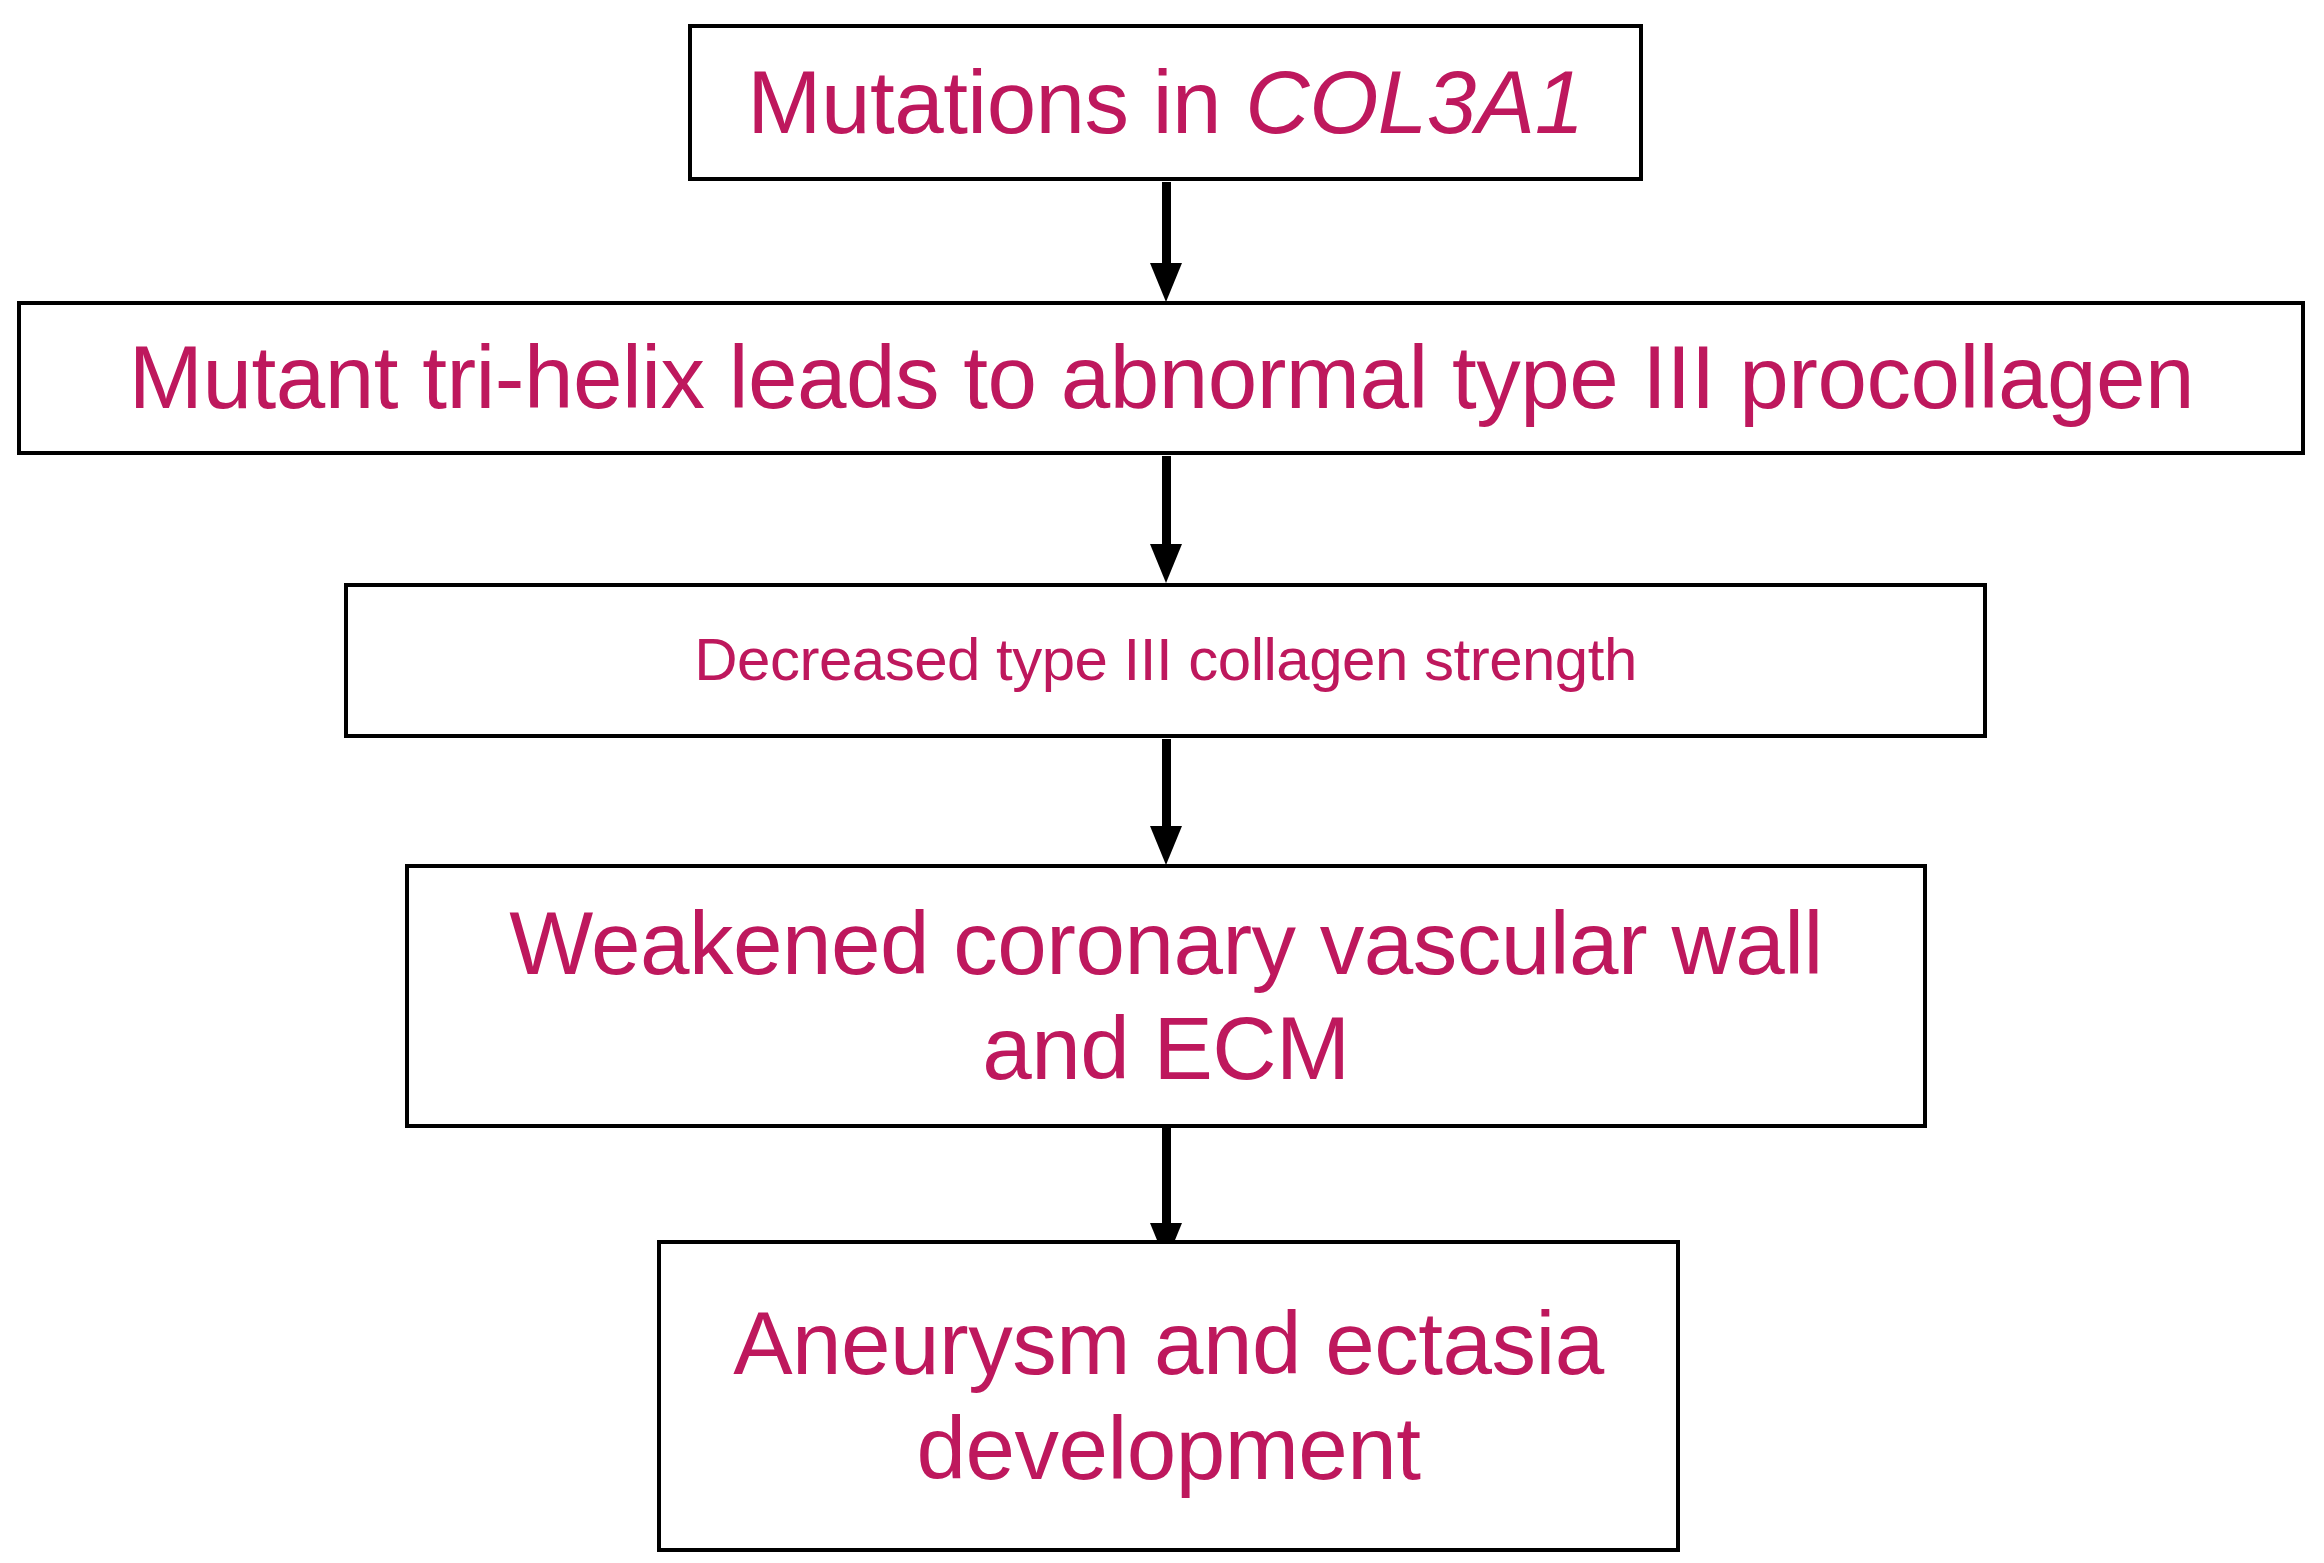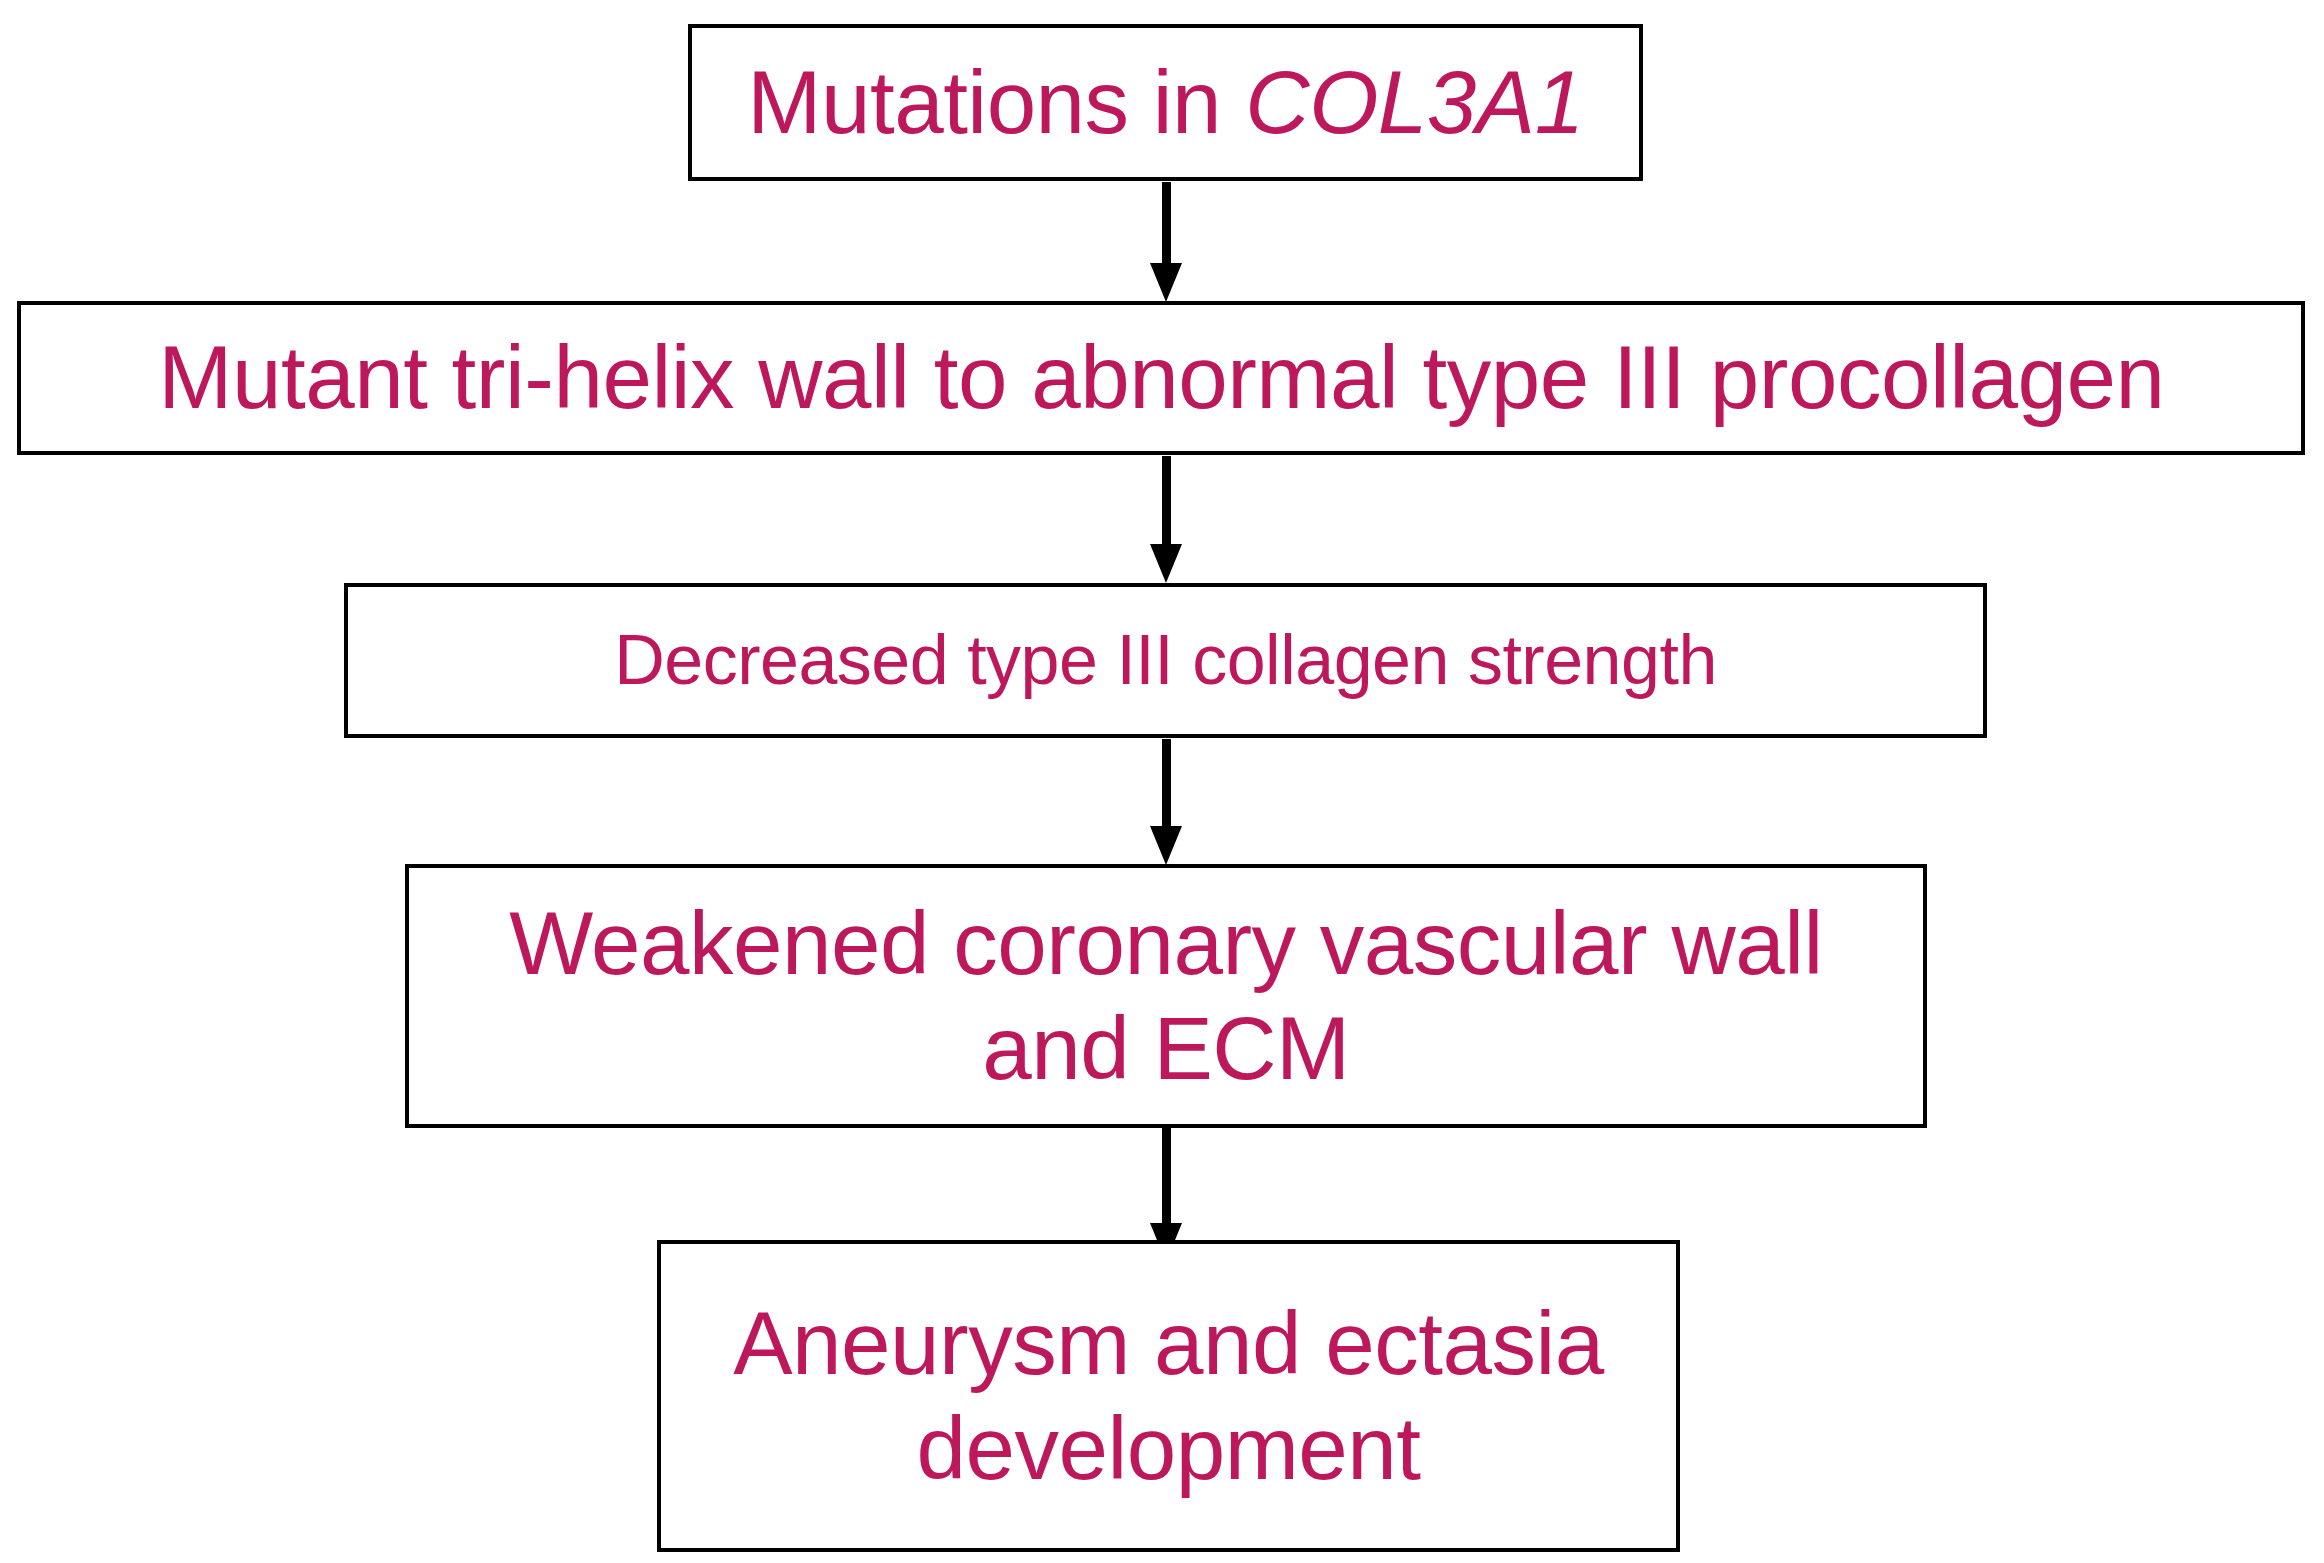--- a/index.html
+++ b/index.html
@@ -39,21 +39,21 @@
   }
   
   #node-0 { left: 688px;  top: 24px;   width: 955px;  height: 157px; }
   #node-1 { left: 17.4px;   top: 301px;  width: 2288px; height: 154px; }
   #node-2 { left: 344px;  top: 583px;  width: 1643px; height: 155px; }
   #node-3 { left: 405px;  top: 864px;  width: 1522px; height: 264px; }
   #node-4 { left: 657px;  top: 1240px; width: 1023px; height: 312px; }
 
   #node-0 .node-label { font-size: 89px; }
   #node-1 .node-label { font-size: 89px; }
-  #node-2 .node-label { font-size: 70px; }
+  #node-2 .node-label { font-size: 60px; }
   #node-3 .node-label { font-size: 89px; }
   #node-4 .node-label { font-size: 89px; }
 
   .node-label em {
     font-style: italic;
   }
 
   
   .arrow {
     position: absolute;
@@ -93,21 +93,21 @@
   <div class="node" id="node-0">
     <span class="node-label"><span>Mutations in </span><em>COL3A1</em></span>
   </div>
 
   <div class="arrow" id="arrow-0">
     <div class="shaft"></div>
     <div class="head"></div>
   </div>
 
   <div class="node" id="node-1">
-    <span class="node-label">Mutant tri-helix wall to abnormal type III procollagen</span>
+    <span class="node-label">Mutant tri-helix leads to abnormal type III procollagen</span>
   </div>
 
   <div class="arrow" id="arrow-1">
     <div class="shaft"></div>
     <div class="head"></div>
   </div>
 
   <div class="node" id="node-2">
     <span class="node-label">Decreased type III collagen strength</span>
   </div>

